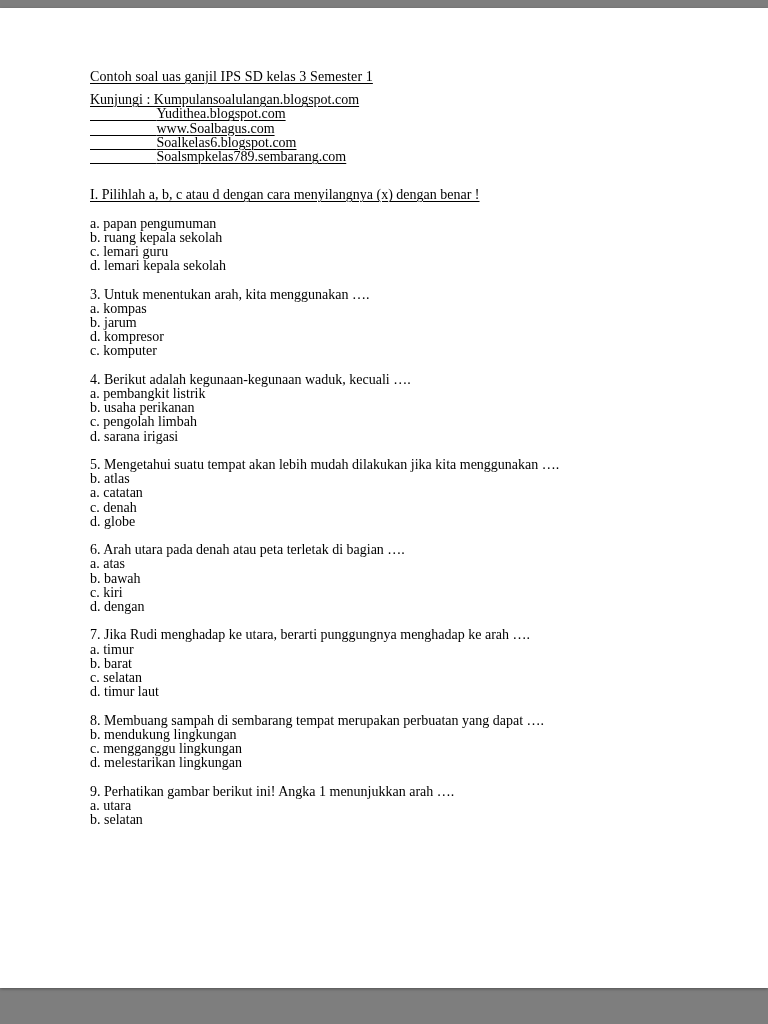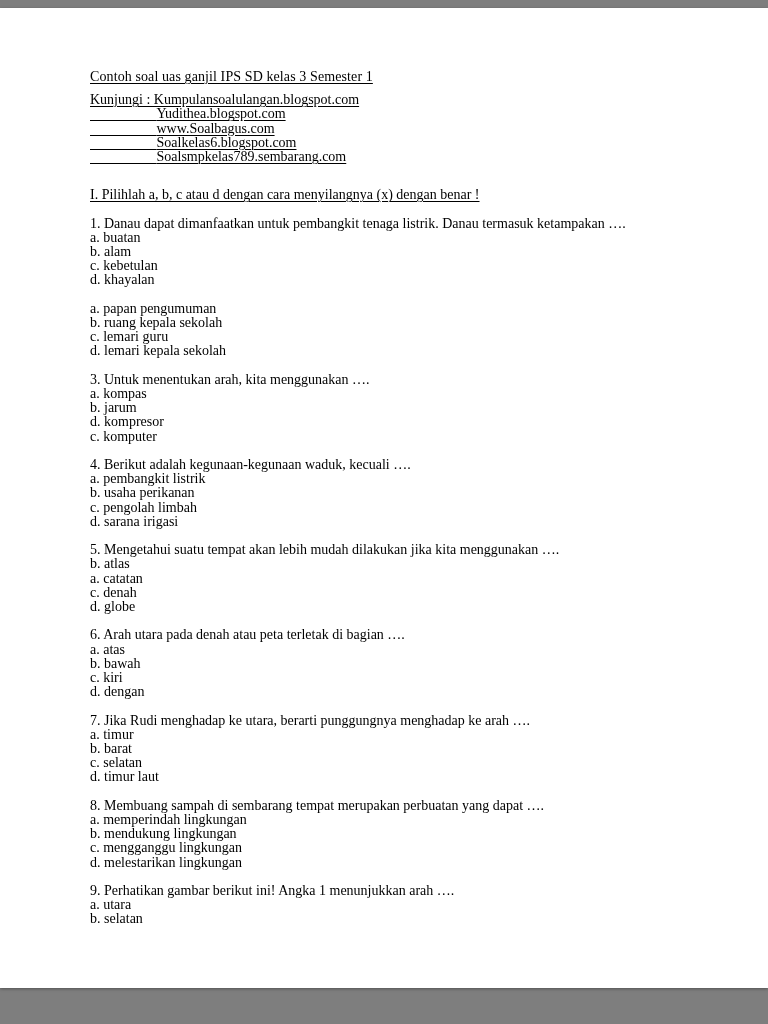--- a/index.html
+++ b/index.html
@@ -80,27 +80,20 @@
         <div class="link-line indent">Yudithea.blogspot.com</div>
         <div class="link-line indent">www.Soalbagus.com</div>
         <div class="link-line indent">Soalkelas6.blogspot.com</div>
         <div class="link-line indent">Soalsmpkelas789.sembarang.com</div>
       </div>
 
       <div class="section-heading underline">I. Pilihlah a, b, c atau d dengan cara menyilangnya (x) dengan benar !</div>
 
       <div id="questions">
           <div class="question">
-            <div class="line">1. Danau dapat dimanfaatkan untuk pembangkit tenaga listrik. Danau termasuk ketampakan ….</div>
-            <div class="line">a. buatan</div>
-            <div class="line">b. alam</div>
-            <div class="line">c. kebetulan</div>
-            <div class="line">d. khayalan</div>
-          </div>
-          <div class="question">
             <div class="line">a. papan pengumuman</div>
             <div class="line">b. ruang kepala sekolah</div>
             <div class="line">c. lemari guru</div>
             <div class="line">d. lemari kepala sekolah</div>
           </div>
           <div class="question">
             <div class="line">3. Untuk menentukan arah, kita menggunakan ….</div>
             <div class="line">a. kompas</div>
             <div class="line">b. jarum</div>
             <div class="line">d. kompresor</div>
@@ -129,21 +122,20 @@
           </div>
           <div class="question">
             <div class="line">7. Jika Rudi menghadap ke utara, berarti punggungnya menghadap ke arah ….</div>
             <div class="line">a. timur</div>
             <div class="line">b. barat</div>
             <div class="line">c. selatan</div>
             <div class="line">d. timur laut</div>
           </div>
           <div class="question">
             <div class="line">8. Membuang sampah di sembarang tempat merupakan perbuatan yang dapat ….</div>
-            <div class="line">a. memperindah lingkungan</div>
             <div class="line">b. mendukung lingkungan</div>
             <div class="line">c. mengganggu lingkungan</div>
             <div class="line">d. melestarikan lingkungan</div>
           </div>
           <div class="question">
             <div class="line">9. Perhatikan gambar berikut ini! Angka 1 menunjukkan arah ….</div>
             <div class="line">a. utara</div>
             <div class="line">b. selatan</div>
           </div>
         </div>

